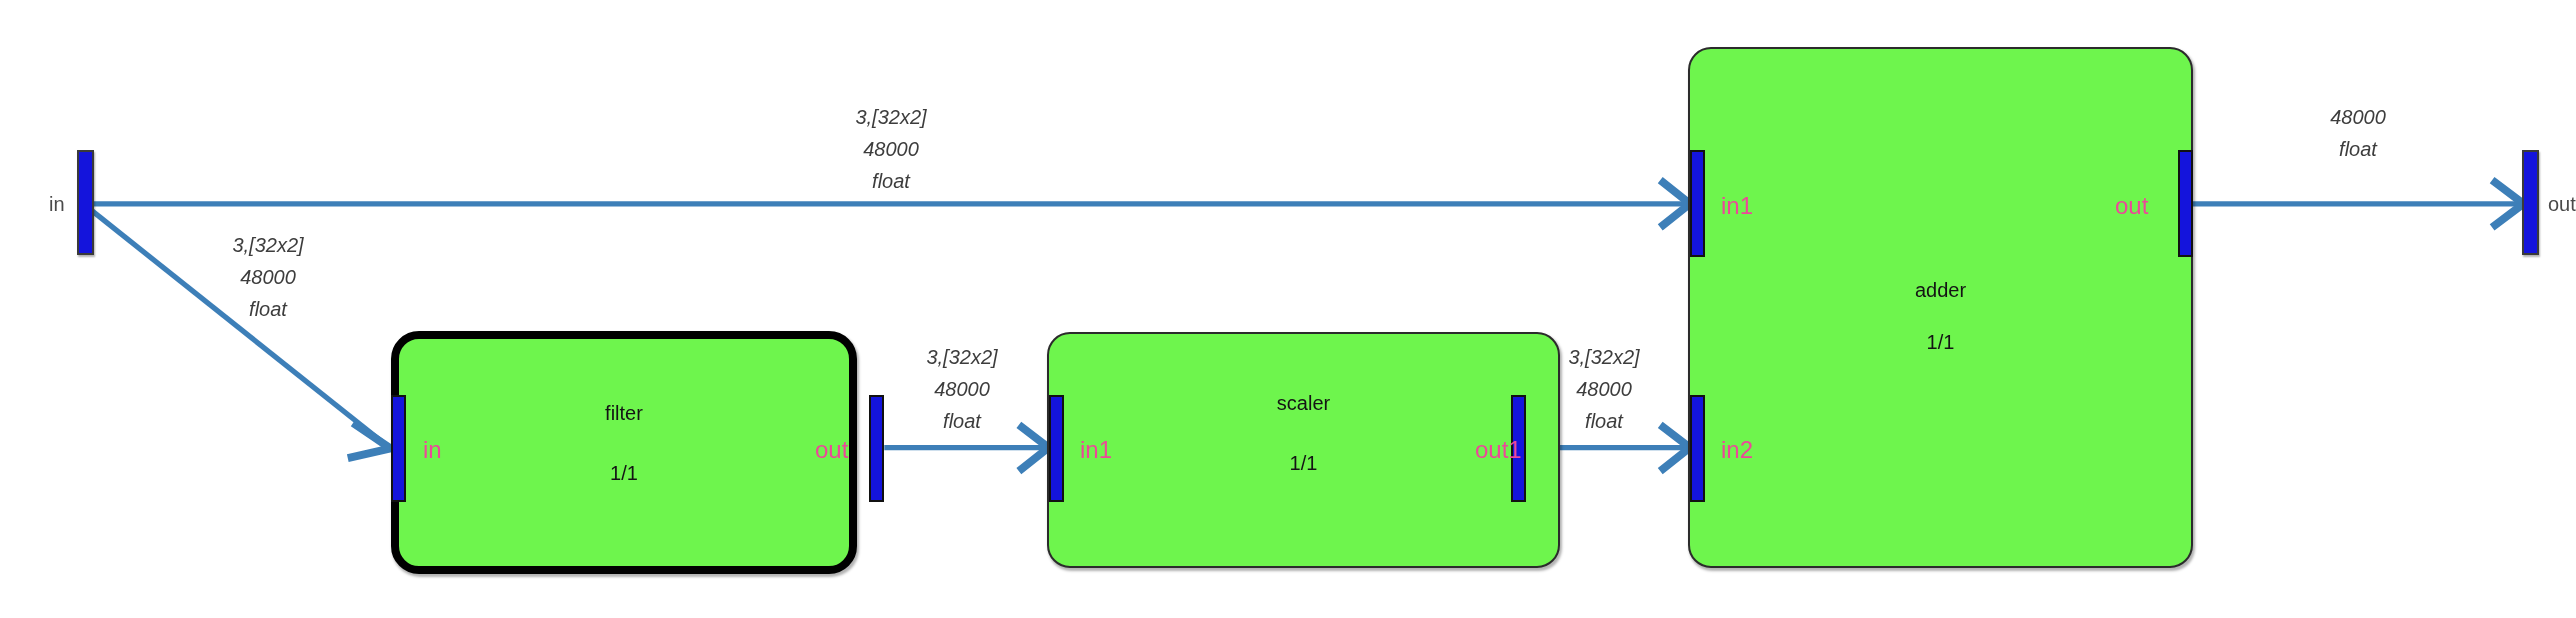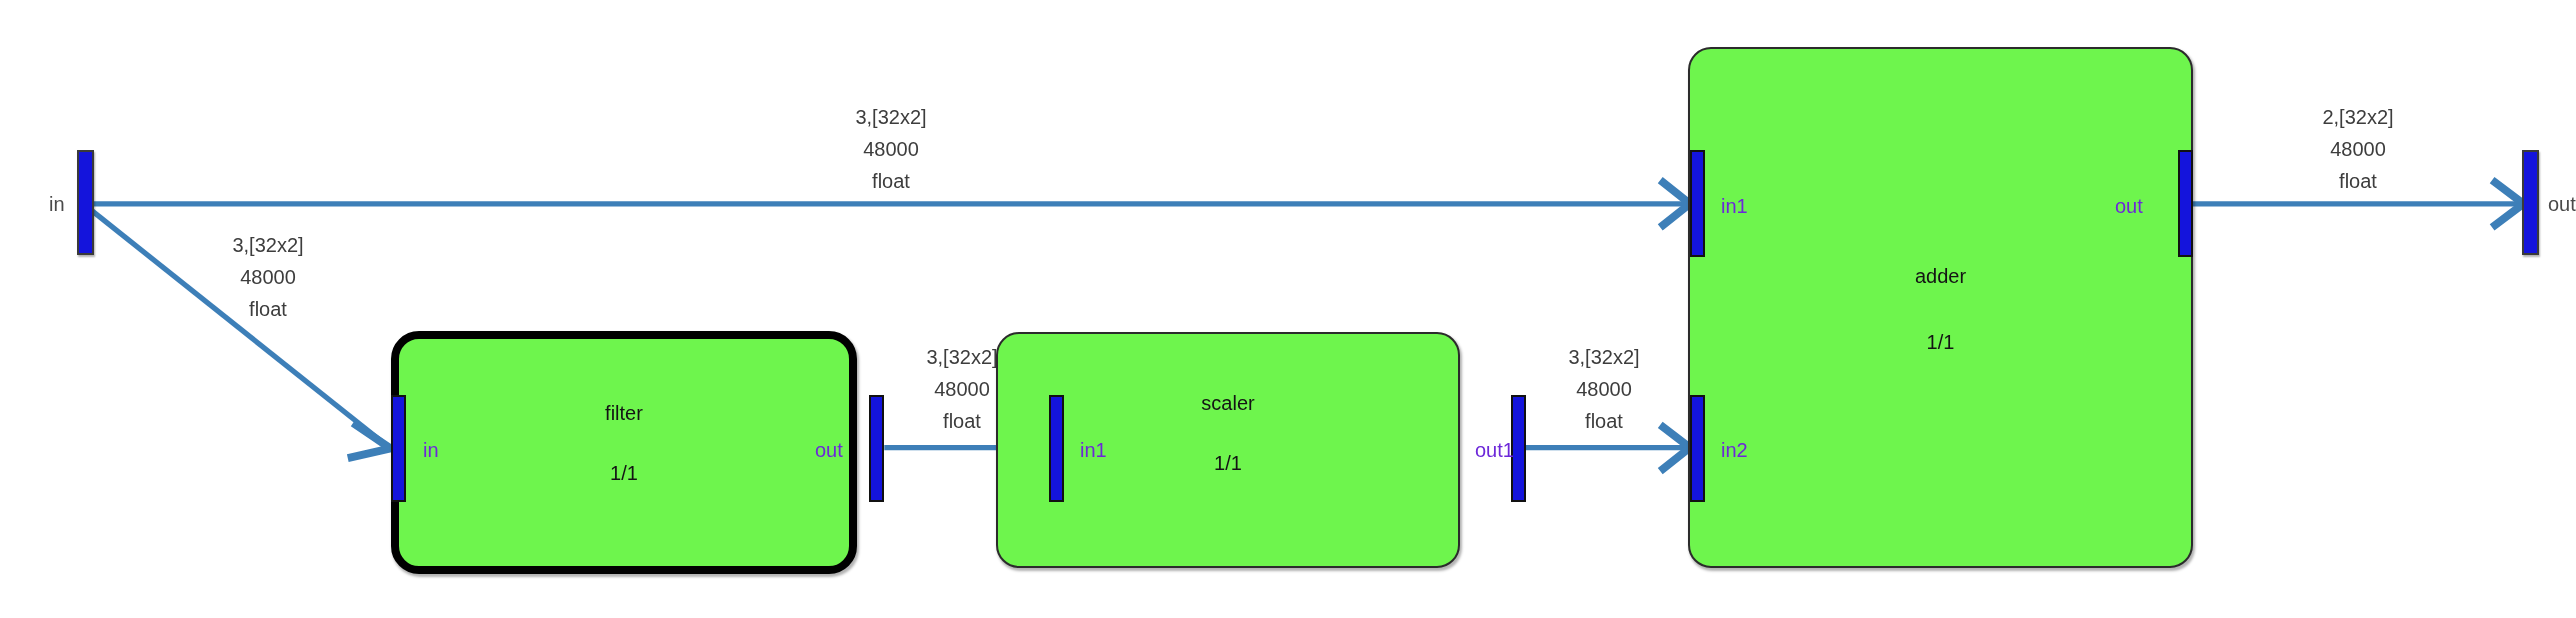--- a/index.html
+++ b/index.html
@@ -54,22 +54,22 @@
   
   .port {
     position: absolute;
     box-sizing: border-box;
     width: 15px;
     background: #1414dc;
     border: 2.6px solid #111111;
   }
   .port-label {
     position: absolute;
-    color: #6d28d9;
-    font-size: 20px;
+    color: #ec4899;
+    font-size: 24px;
     line-height: 20px;
     white-space: nowrap;
   }
 
   
   .io-pin {
     position: absolute;
     box-sizing: border-box;
     width: 16.6px;
     background: #1414dc;
@@ -86,21 +86,21 @@
 
   
   .wire-label {
     position: absolute;
     text-align: center;
     color: #3d3d3d;
     font-size: 20px;
     line-height: 32px;
     white-space: nowrap;
   }
-  .wire-label span { display: block; }
+  .wire-label span { display: block; font-style: italic; }
 </style>
 </head>
 <body>
 
 <div id="canvas">
 
   <svg id="wires" viewBox="0 0 2948 708" xmlns="http://www.w3.org/2000/svg">
     <g stroke="#3d7fb8" fill="none" stroke-width="6" stroke-linecap="butt">
 
       <path d="M 104 233 L 1932 233"></path>
@@ -132,32 +132,32 @@
   <div class="block selected" style="left:391px; top:331px; width:466px; height:243px;">
     <div class="block-text" style="top:59px;">filter</div>
     <div class="block-text" style="top:119px;">1/1</div>
   </div>
 
   <div class="port" style="left:391px; top:395px; height:107px;"></div>
   <div class="port-label" style="left:423px; top:440px;">in</div>
   <div class="port" style="left:869px; top:395px; height:107px;"></div>
   <div class="port-label" style="left:815px; top:440px;">out</div>
 
-  <div class="block" style="left:996px; top:332px; width:464px; height:236px;">
+  <div class="block" style="left:1047px; top:332px; width:513px; height:236px;">
     <div class="block-text" style="top:54px;">scaler</div>
     <div class="block-text" style="top:114px;">1/1</div>
   </div>
 
   <div class="port" style="left:1049px; top:395px; height:107px;"></div>
   <div class="port-label" style="left:1080px; top:440px;">in1</div>
   <div class="port" style="left:1511px; top:395px; height:107px;"></div>
   <div class="port-label" style="left:1443px; top:440px;margin-left:32px;">out1</div>
 
   <div class="block" style="left:1688px; top:47px; width:505px; height:521px;">
-    <div class="block-text" style="top:212px;">adder</div>
+    <div class="block-text" style="top:226px;">adder</div>
     <div class="block-text" style="top:278px;">1/1</div>
   </div>
 
   <div class="port" style="left:1690px; top:150px; height:107px;"></div>
   <div class="port-label" style="left:1721px; top:196px;">in1</div>
   <div class="port" style="left:1690px; top:395px; height:107px;"></div>
   <div class="port-label" style="left:1721px; top:440px;">in2</div>
   <div class="port" style="left:2178px; top:150px; height:107px;"></div>
   <div class="port-label" style="left:2115px; top:196px;">out</div>
 
@@ -179,19 +179,18 @@
     <span>float</span>
   </div>
 
   <div class="wire-label" style="left:1527px; top:341px; width:154px;">
     <span>3,[32x2]</span>
     <span>48000</span>
     <span>float</span>
   </div>
 
   <div class="wire-label" style="left:2253px; top:101px; width:210px;">
-    <span>2,[32x2]</span>
     <span>48000</span>
     <span>float</span>
   </div>
 
 </div>
 
 
 </body></html>

